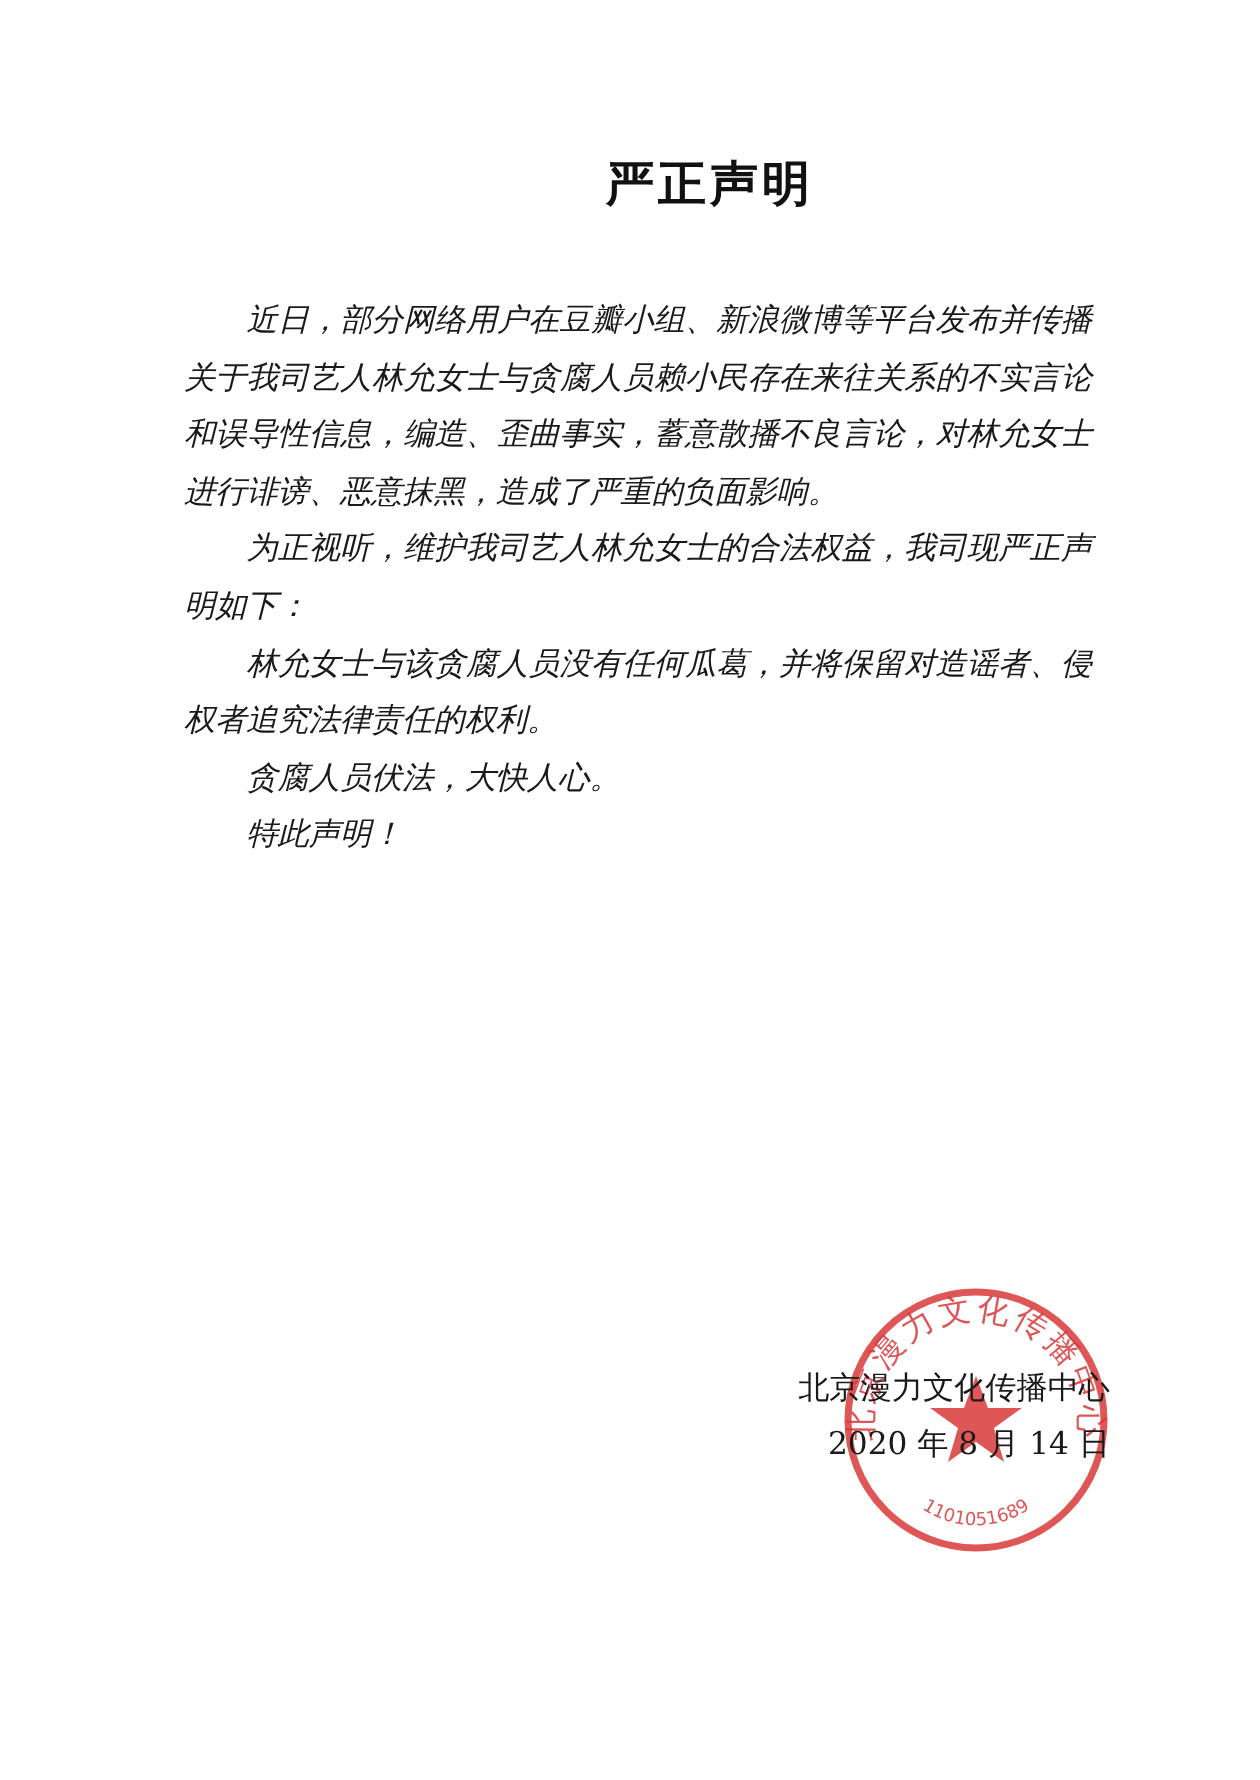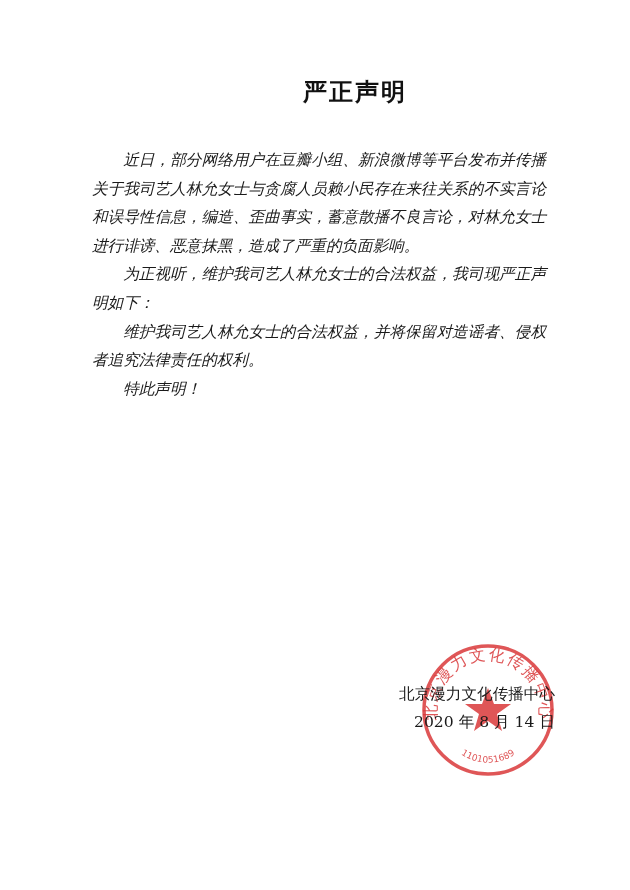--- a/index.html
+++ b/index.html
@@ -17,21 +17,22 @@
   .sign div { white-space: nowrap; }
 </style>
 </head>
 <body>
 
 <div class="title">严正声明</div>
 
 <div class="body-text">
   <p class="para">近日，部分网络用户在豆瓣小组、新浪微博等平台发布并传播关于我司艺人林允女士与贪腐人员赖小民存在来往关系的不实言论和误导性信息，编造、歪曲事实，蓄意散播不良言论，对林允女士进行诽谤、恶意抹黑，造成了严重的负面影响。</p>
   <p class="para">为正视听，维护我司艺人林允女士的合法权益，我司现严正声明如下：</p>
-  <p class="para">维护我司艺人林允女士的合法权益，并将保留对造谣者、侵权者追究法律责任的权利。</p>
+  <p class="para">林允女士与该贪腐人员没有任何瓜葛，并将保留对造谣者、侵权者追究法律责任的权利。</p>
+  <p class="para">贪腐人员伏法，大快人心。</p>
   <p class="para">特此声明！</p>
 </div>
 
 <svg class="seal" viewBox="0 0 140 140">
   <defs>
     <path id="ringPath" d="M 22 92 A 52 52 0 1 1 118 92" fill="none"></path>
     <path id="numPath" d="M 32 104 A 48 48 0 0 0 108 104" fill="none"></path>
   </defs>
   <circle cx="70" cy="70" r="64" fill="none" stroke="#d9383a" stroke-width="3.5" opacity="0.85"></circle>
   <text font-family="DejaVu Sans, sans-serif" font-size="16" fill="#d9383a" opacity="0.85" letter-spacing="2">

